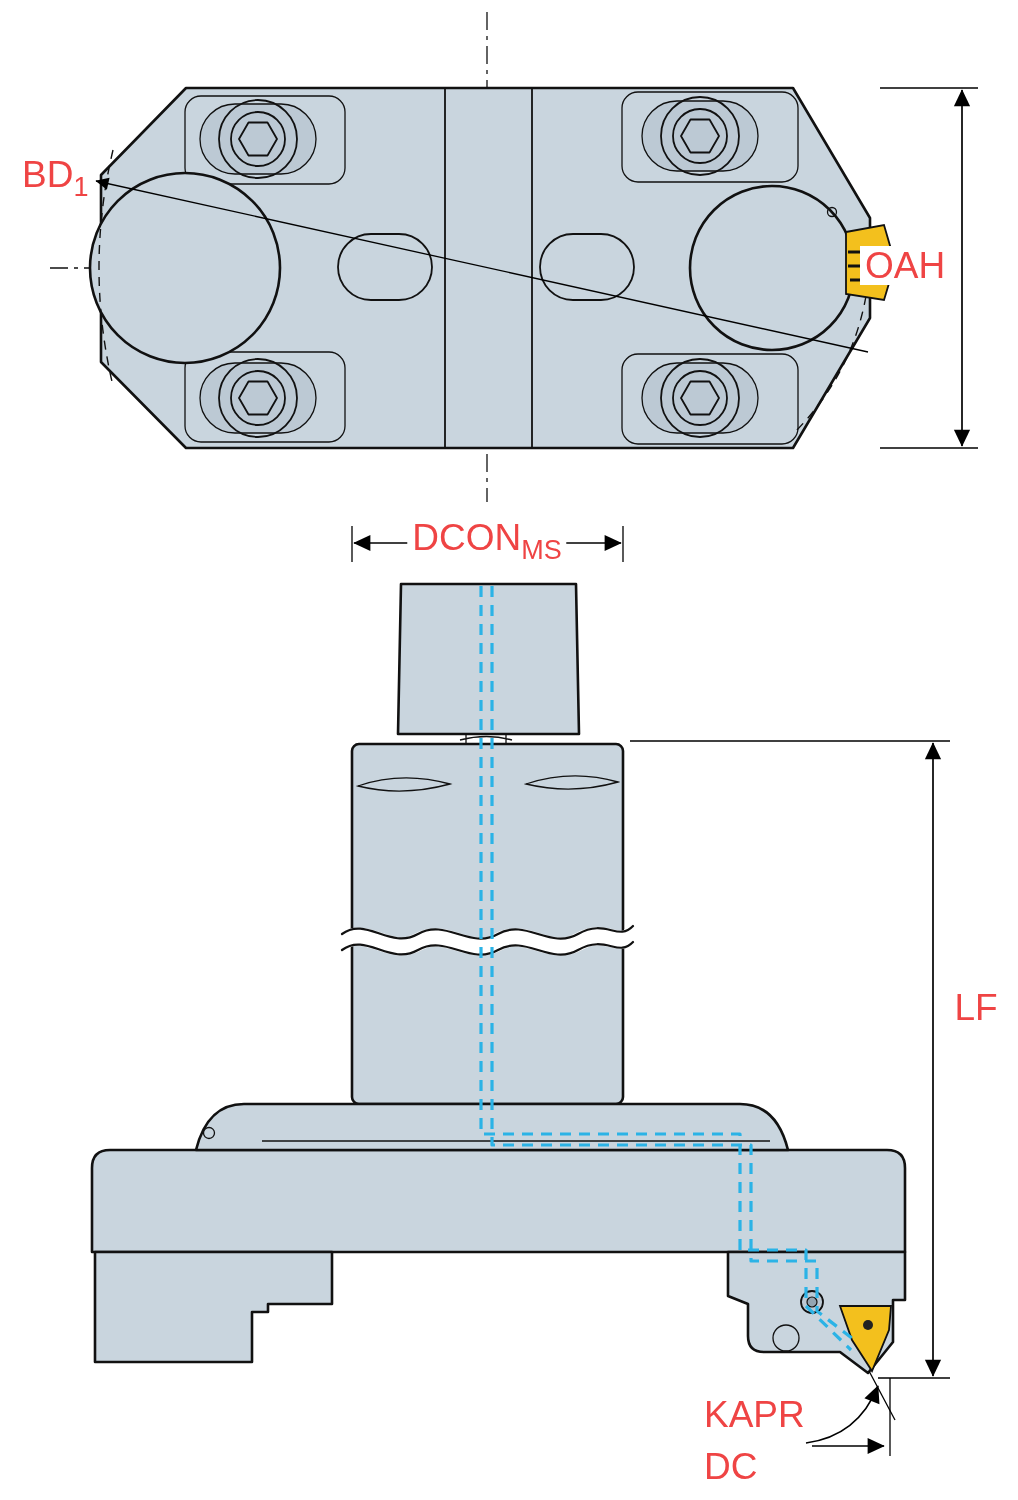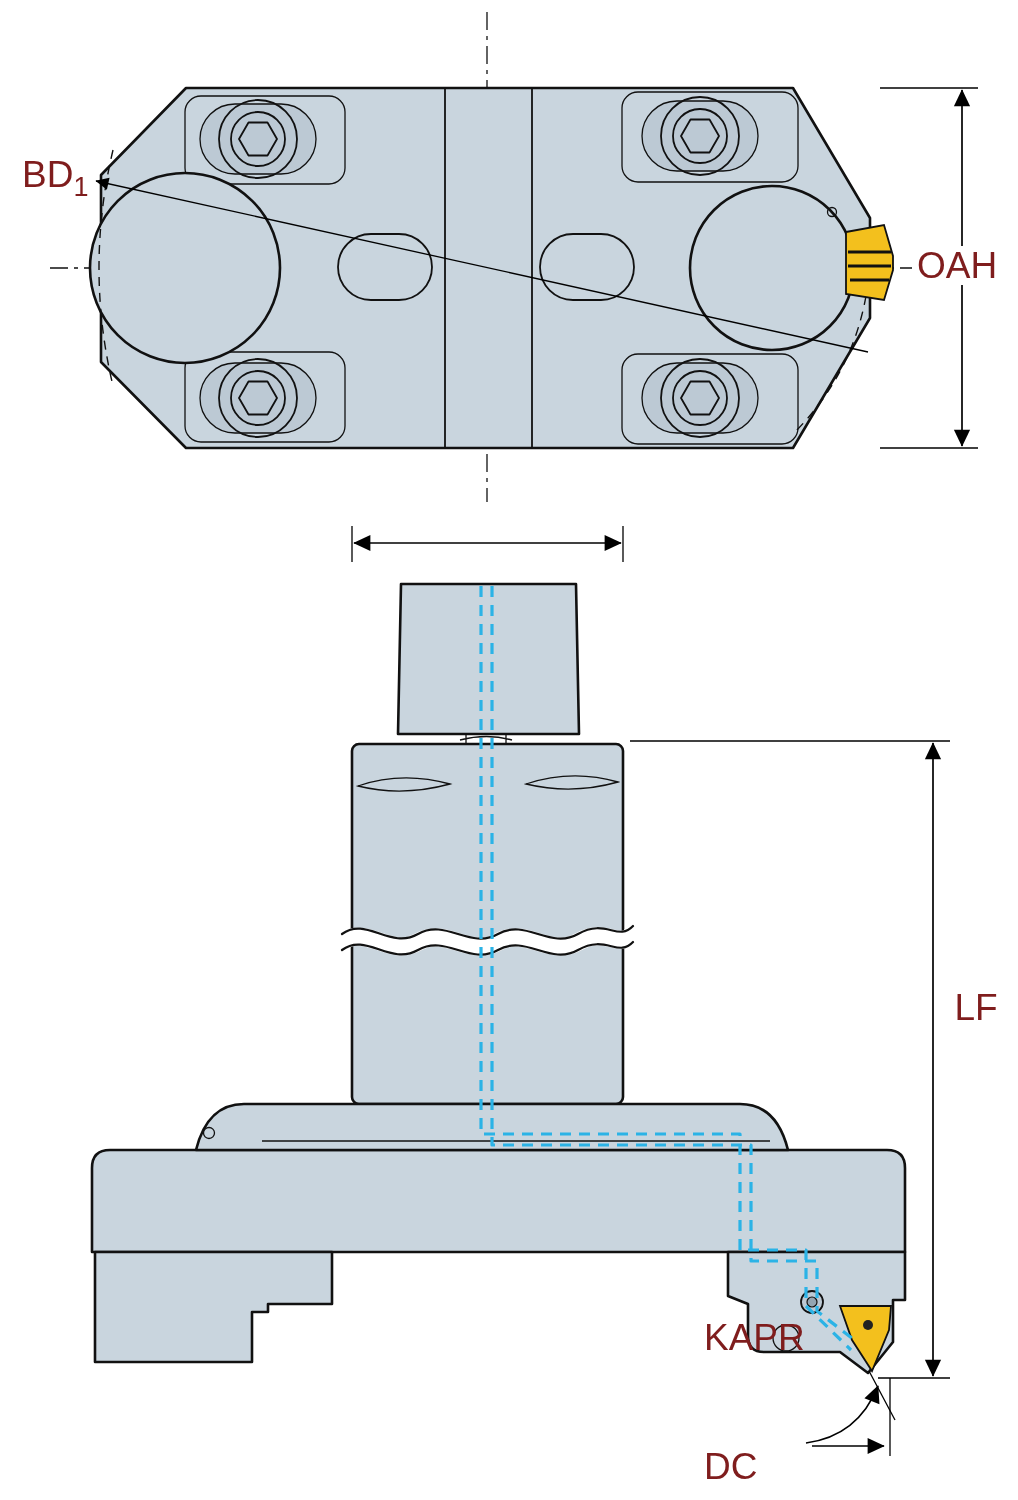--- a/index.html
+++ b/index.html
@@ -20,21 +20,21 @@
   .f-insert{fill:var(--insert);}
   .centerline{stroke:var(--outline);stroke-width:1.3;stroke-dasharray:18 6 4 6;fill:none;}
   .dasharc{stroke:var(--outline);stroke-width:1.4;stroke-dasharray:9 7;fill:none;}
   .coolant{stroke:var(--coolant);stroke-width:3.2;stroke-dasharray:11 8;fill:none;stroke-linejoin:round;}
   .dim{stroke:#000;stroke-width:1.7;fill:none;}
   .ext{stroke:#000;stroke-width:1.3;fill:none;}
   .break-mask{stroke:#fff;stroke-width:18;fill:none;stroke-linecap:round;}
   .s-break{stroke:var(--outline);stroke-width:2.2;fill:none;stroke-linecap:round;}
 
   
-  .lbl{position:absolute;font-size:37px;color:#7f1d1d;white-space:nowrap;line-height:1;
+  .lbl{position:absolute;font-size:37px;color:#ef4444;white-space:nowrap;line-height:1;
        font-family:"Liberation Sans",sans-serif;}
   .lbl .sub{font-size:27px;vertical-align:-9px;}
   .dimlbl{background:#fff;padding:1px 5px;}
   .center{transform:translateX(-50%);}
 </style>
 </head>
 <body>
 
 <div class="stage">
 
@@ -153,22 +153,23 @@
 
     <g>
       <path class="ext" d="M890,1378 V1456"></path>
       <path class="dim" d="M812,1446 H884" marker-end="url(#arrow)"></path>
     </g>
   </g>
 </svg>
 
 <div class="lbl" style="left:22px;top:156px"><span>BD</span><span class="sub">1</span></div>
 
-<div class="lbl dimlbl" style="left:912px;top:246px"><span>OAH</span></div>
+<div class="lbl dimlbl" style="left:860px;top:246px"><span>OAH</span></div>
 
+<div class="lbl dimlbl center" style="left:487px;top:518px"><span>DCON</span><span class="sub">MS</span></div>
 
 <div class="lbl dimlbl center" style="left:976px;top:988px"><span>LF</span></div>
 
-<div class="lbl" style="left:704px;top:1319px"><span>KAPR</span></div>
+<div class="lbl" style="left:704px;top:1396px"><span>KAPR</span></div>
 
 <div class="lbl" style="left:704px;top:1448px"><span>DC</span></div>
 
 </div>
 
 </body></html>

